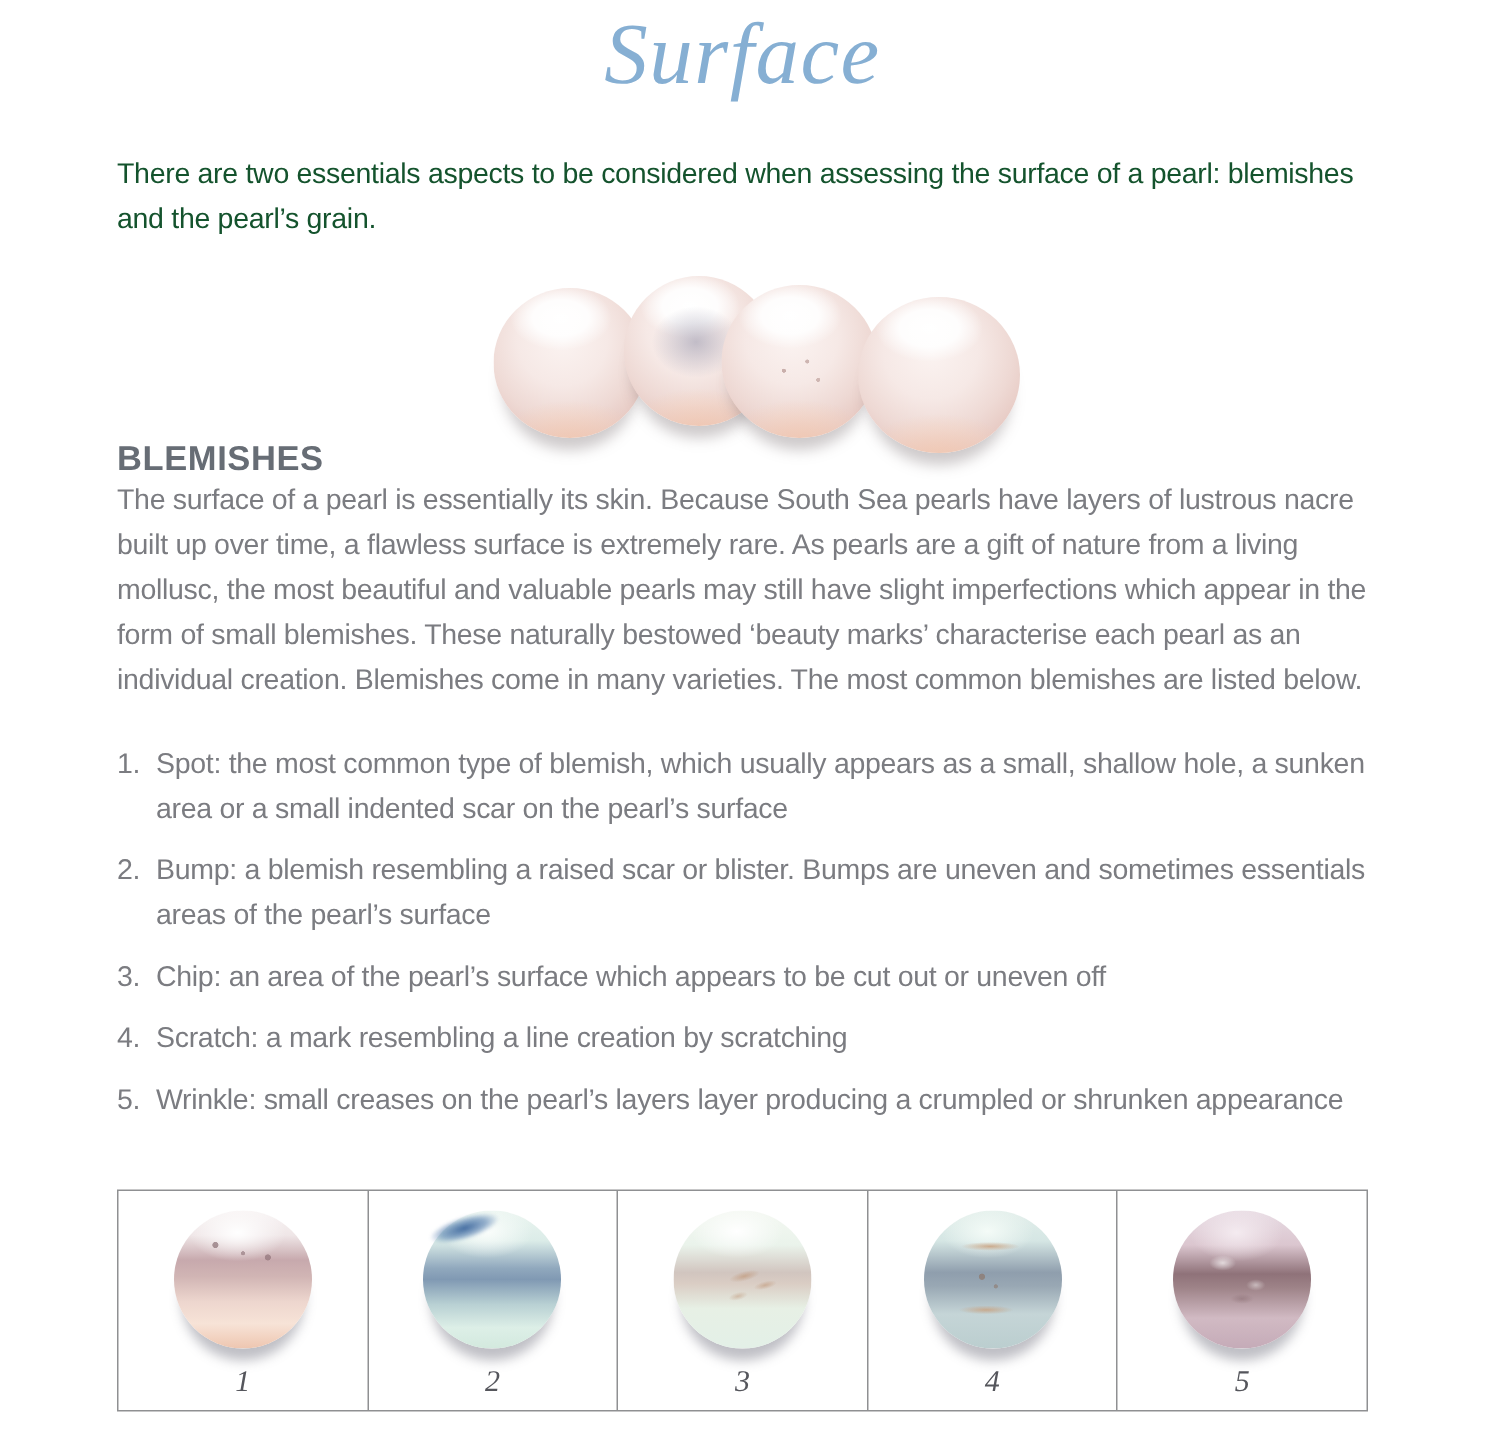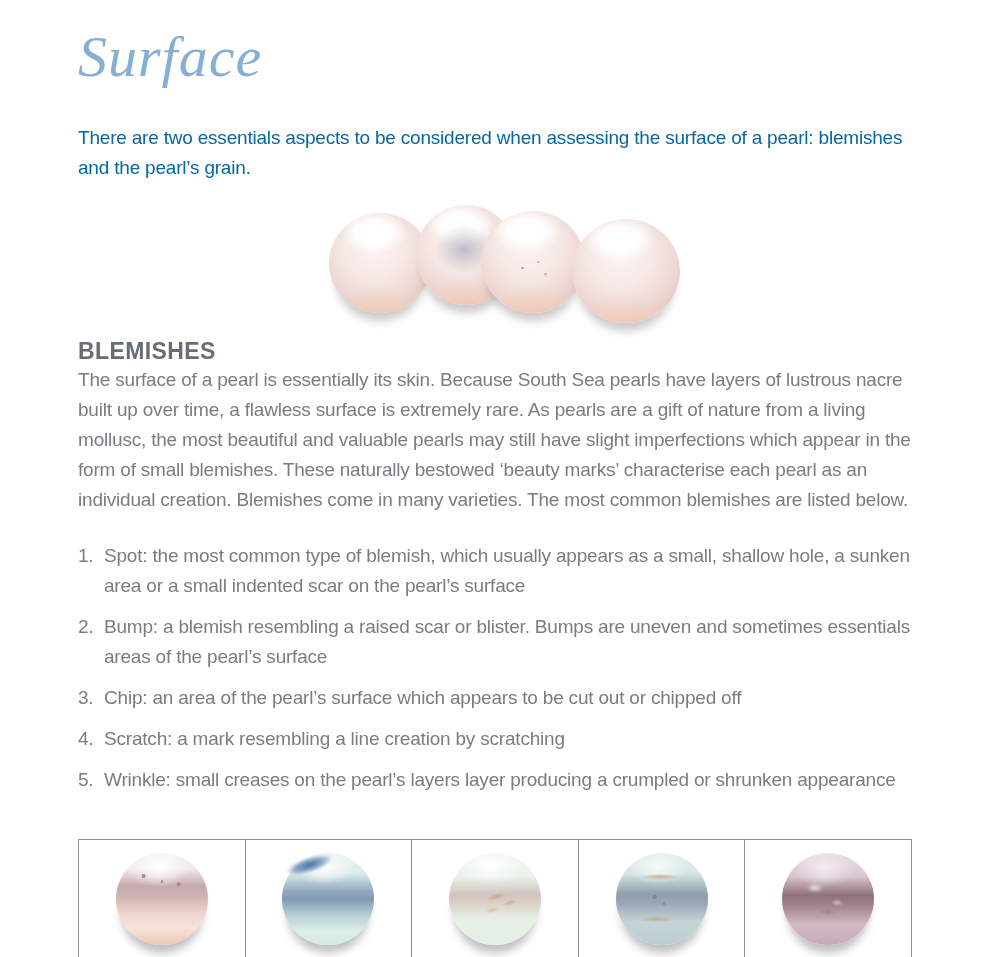--- a/index.html
+++ b/index.html
@@ -13,34 +13,35 @@
   .page { padding:0 78px; width:990px; }
 
   
   .title {
     font-family:"Liberation Serif", serif;
     font-style:italic;
     font-weight:400;
     font-size:58px;
     line-height:72px;
     color:#86afd3;
-    margin-top:21px;
+    margin-top:0;
     letter-spacing:1px;
+    text-align:center;
   }
 
   
   .intro {
     margin-top:30px;
     font-size:19px;
     line-height:30px;
     letter-spacing:-0.2px;
-    color:#0369a1;
+    color:#14532d;
   }
   .section-heading {
-    margin-top:25px;
+    margin-top:0;
     font-size:23px;
     font-weight:bold;
     letter-spacing:0.4px;
     color:#676d75;
   }
   .body-text {
     font-size:19px;
     line-height:30px;
     letter-spacing:-0.2px;
     color:#7b7c81;
@@ -218,21 +219,21 @@
     <li>
       <span class="num">1.</span>
       <span class="txt">Spot: the most common type of blemish, which usually appears as a small, shallow hole, a sunken area or a small indented scar on the pearl’s surface</span>
     </li>
     <li>
       <span class="num">2.</span>
       <span class="txt">Bump: a blemish resembling a raised scar or blister. Bumps are uneven and sometimes essentials areas of the pearl’s surface</span>
     </li>
     <li>
       <span class="num">3.</span>
-      <span class="txt">Chip: an area of the pearl’s surface which appears to be cut out or chipped off</span>
+      <span class="txt">Chip: an area of the pearl’s surface which appears to be cut out or uneven off</span>
     </li>
     <li>
       <span class="num">4.</span>
       <span class="txt">Scratch: a mark resembling a line creation by scratching</span>
     </li>
     <li>
       <span class="num">5.</span>
       <span class="txt">Wrinkle: small creases on the pearl’s layers layer producing a crumpled or shrunken appearance</span>
     </li>
   </ol>

